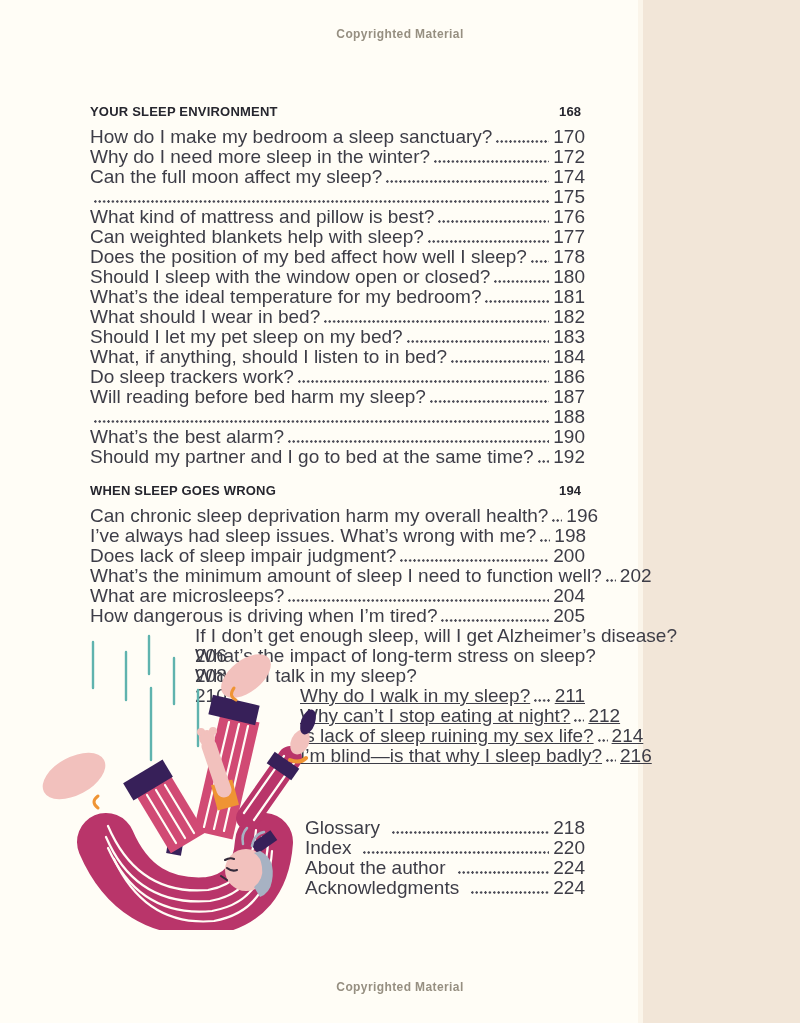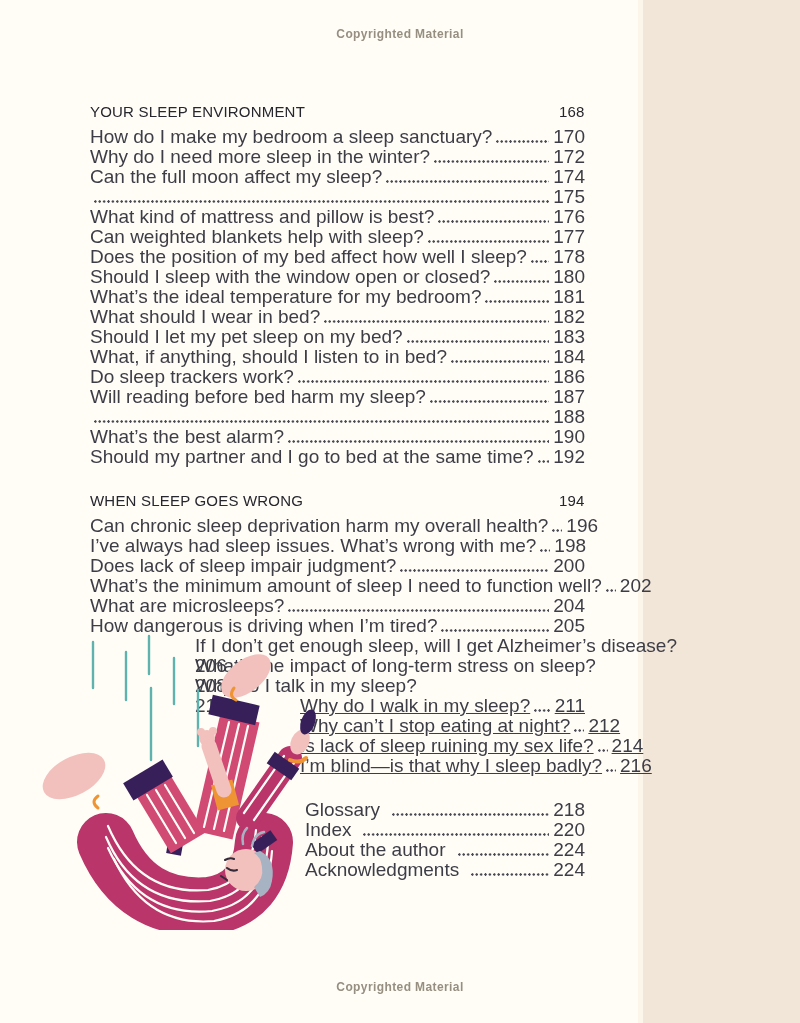--- a/index.html
+++ b/index.html
@@ -15,24 +15,24 @@
   .page{position:relative;width:800px;height:1023px;background:var(--page-bg);overflow:hidden;}
   .side-strip{position:absolute;top:0;right:0;width:162px;height:100%;
     background:var(--strip);border-left:5px solid var(--strip-edge);}
   .copyright{position:absolute;left:0;width:638px;text-align:center;
     font-size:12px;font-weight:700;letter-spacing:.4px;color:var(--copyright);}
   .copyright.top{top:27px;}
   .copyright.bottom{top:980px;}
   .copyright{width:800px;}
   .toc{position:absolute;left:90px;top:100px;width:495px;color:var(--ink);}
   .section{margin:0;}
-  .section.gap-mid{margin-top:22px;}
-  .section.gap-big{margin-top:24px;}
+  .section.gap-mid{margin-top:12px;}
+  .section.gap-big{margin-top:52px;}
   .row{display:flex;align-items:baseline;height:20px;font-size:19px;line-height:20px;}
-  .row.head{height:24px;line-height:24px;font-size:15px;font-weight:400;
+  .row.head{height:24px;line-height:24px;font-size:13px;font-weight:700;
     color:var(--ink-strong);letter-spacing:.2px;margin-bottom:3px;}
   .row .q{white-space:nowrap;}
   .row .leader{flex:1 1 auto;min-width:10px;align-self:stretch;margin:0 4px;
     background-image:radial-gradient(circle at 1.4px 1.4px,var(--dot) 1.05px,transparent 1.35px);
     background-size:4.4px 2.8px;background-repeat:repeat-x;
     background-position:left 0 bottom 4px;}
   .row .spacer{flex:1 1 auto;}
   .row .num{min-width:26px;text-align:left;white-space:nowrap;}
   .row.ind-1{padding-left:105px;flex-direction:column;}
   .row.ind-2{padding-left:210px;text-decoration:underline;}

